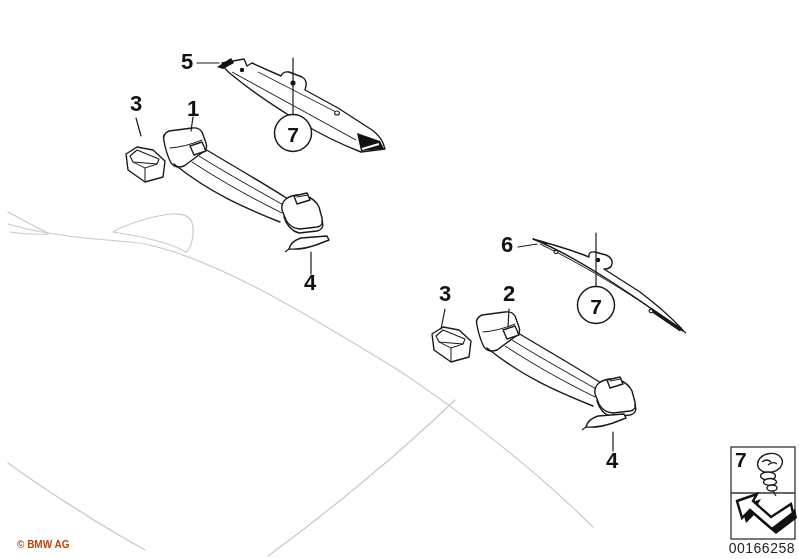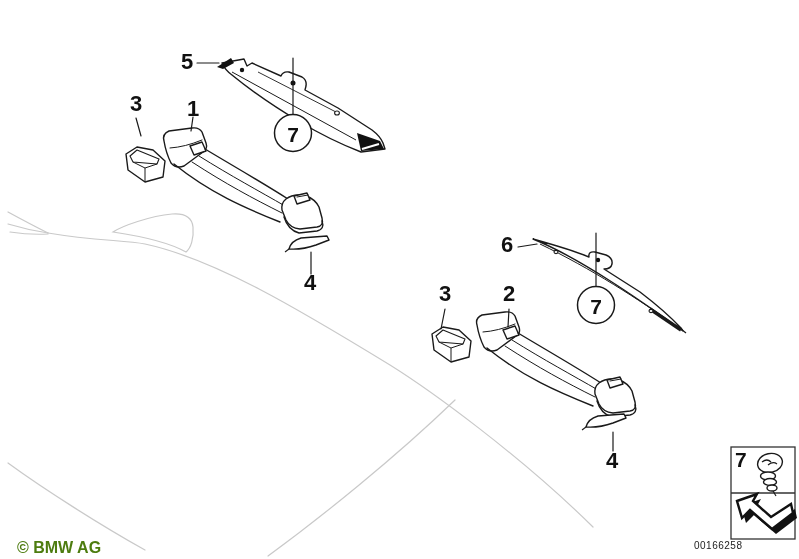--- a/index.html
+++ b/index.html
@@ -5,23 +5,23 @@
   html,body{margin:0;padding:0;background:#fff;}
   body{width:799px;height:559px;position:relative;overflow:hidden;
        font-family:"Liberation Sans",sans-serif;}
   #stage{position:absolute;left:0;top:0;width:799px;height:559px;}
   svg{position:absolute;left:0;top:0;}
   .callout{position:absolute;font-weight:bold;font-size:22px;color:#111;
            line-height:1;transform:translateX(-50%);user-select:none;cursor:pointer;}
   .circled{position:absolute;font-weight:bold;font-size:21px;color:#111;line-height:1;
            transform:translate(-50%,-50%);cursor:pointer;}
   .legend-num{position:absolute;font-weight:bold;font-size:21px;color:#111;line-height:1;}
-  .copyright{position:absolute;left:17px;top:539px;font-size:16px;font-weight:bold;color:#4d7c0f;}
-  .docnum{position:absolute;left:694px;top:540px;width:101px;
-          font-size:10px;color:#222;letter-spacing:0.5px;}
+  .copyright{position:absolute;left:17px;top:539px;font-size:10px;font-weight:bold;color:#c2410c;}
+  .docnum{position:absolute;left:694px;top:540px;width:101px;text-align:right;
+          font-size:14px;color:#222;letter-spacing:0.5px;}
 </style>
 </head>
 <body>
 
 <div id="stage">
 
 <svg width="799" height="559" viewBox="0 0 799 559">
 
   <g stroke="#c9c9c9" stroke-width="1.2" fill="none" stroke-linecap="round">
     <path d="M8,212 Q30,224 48,233"></path>

